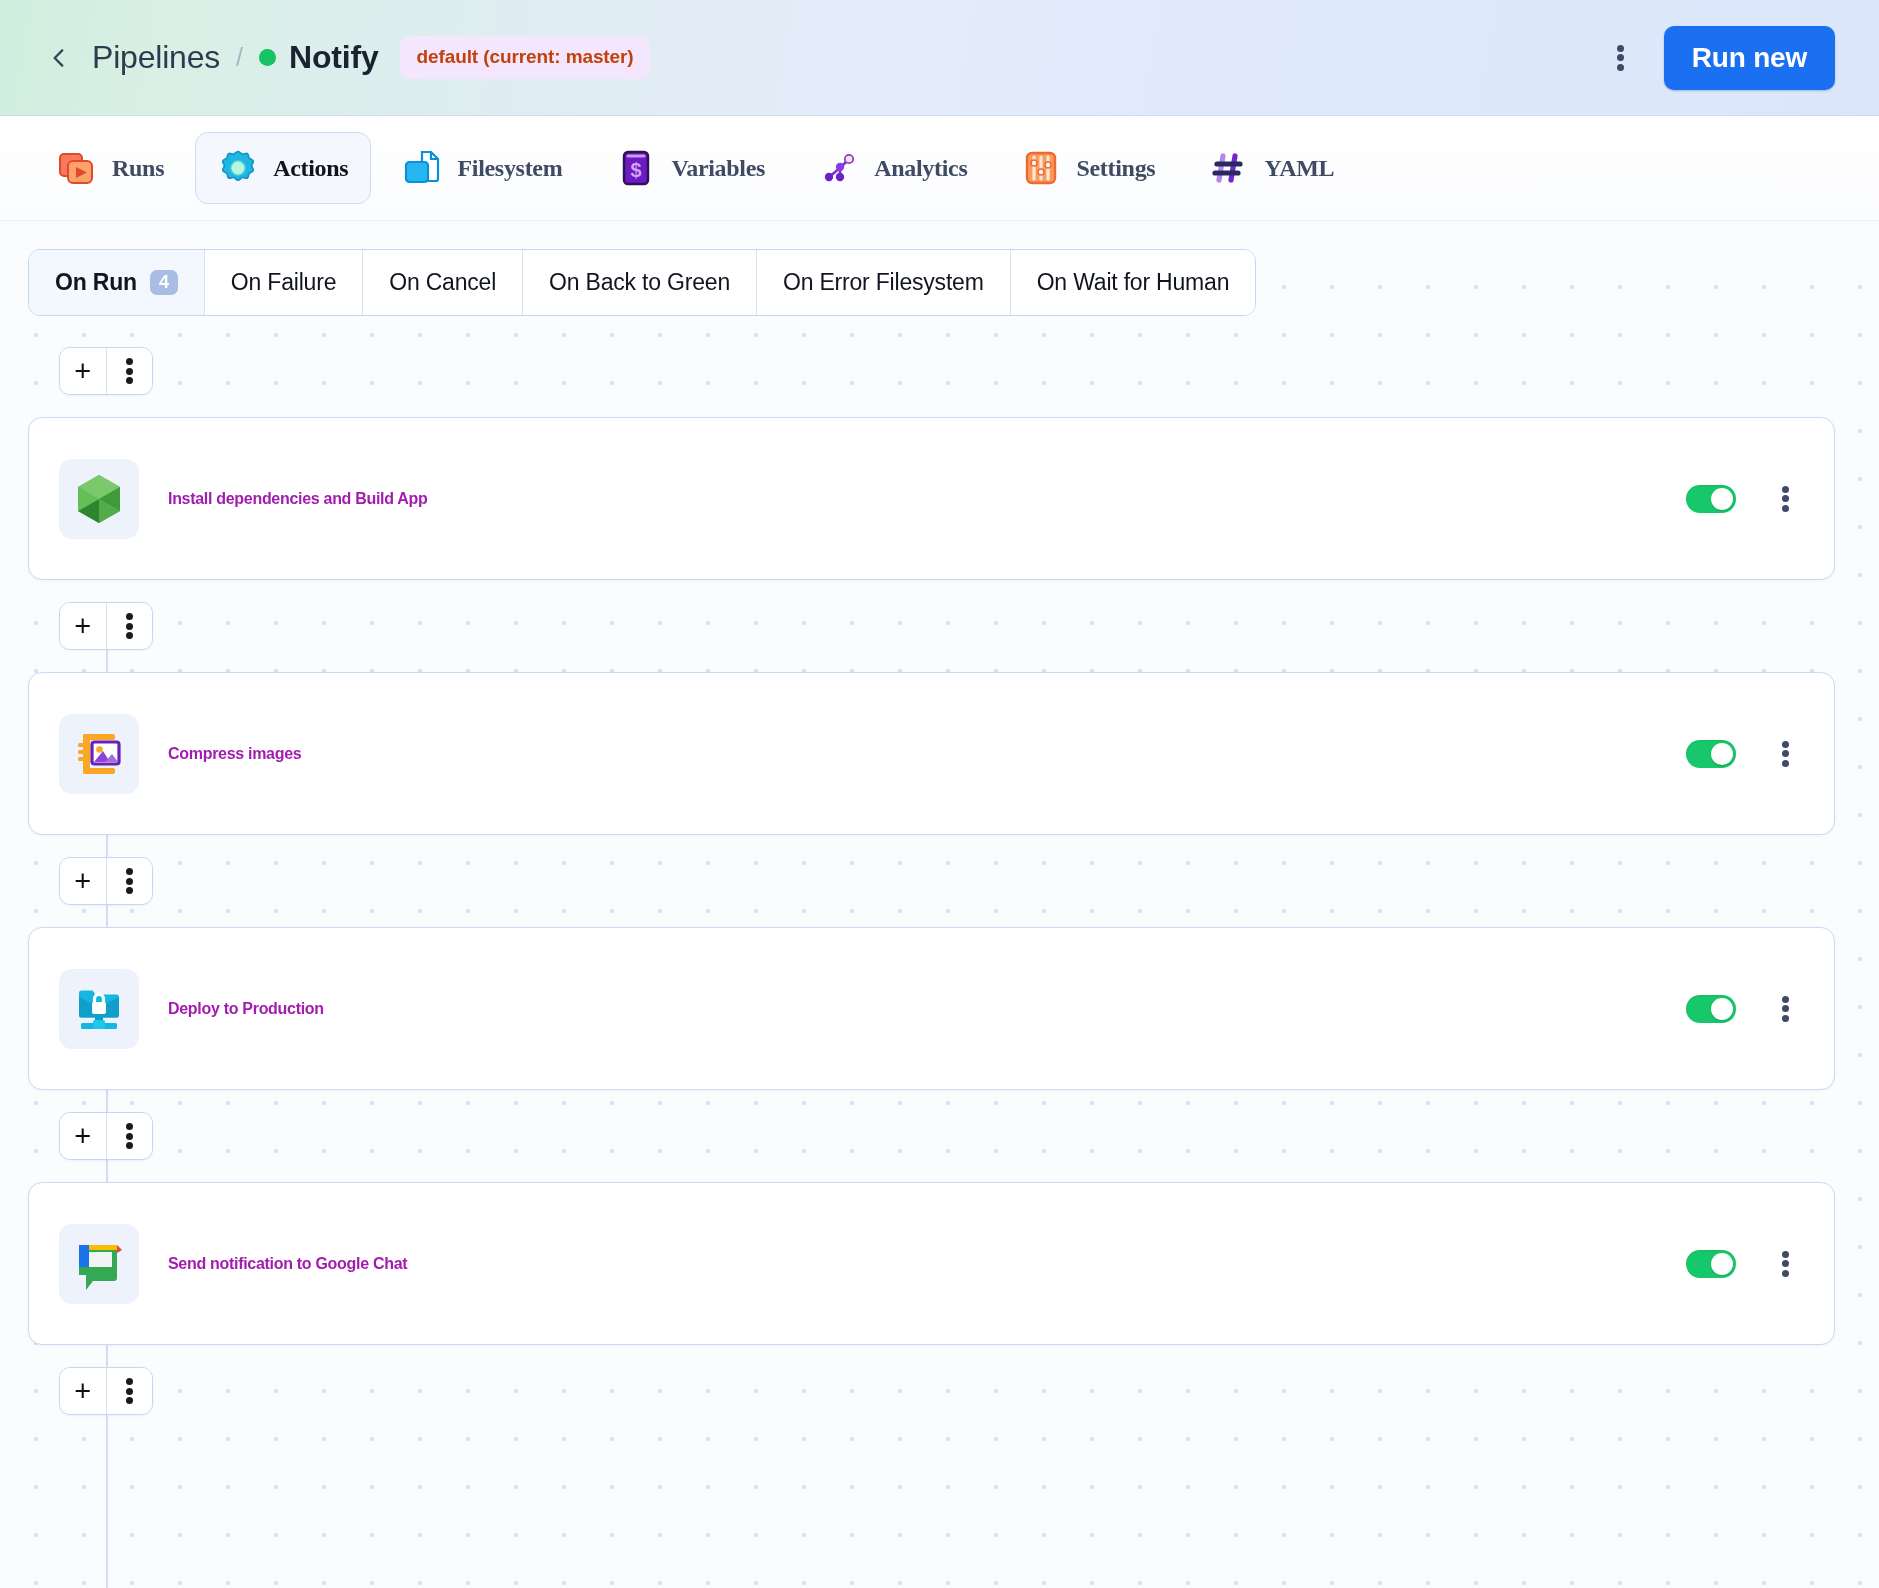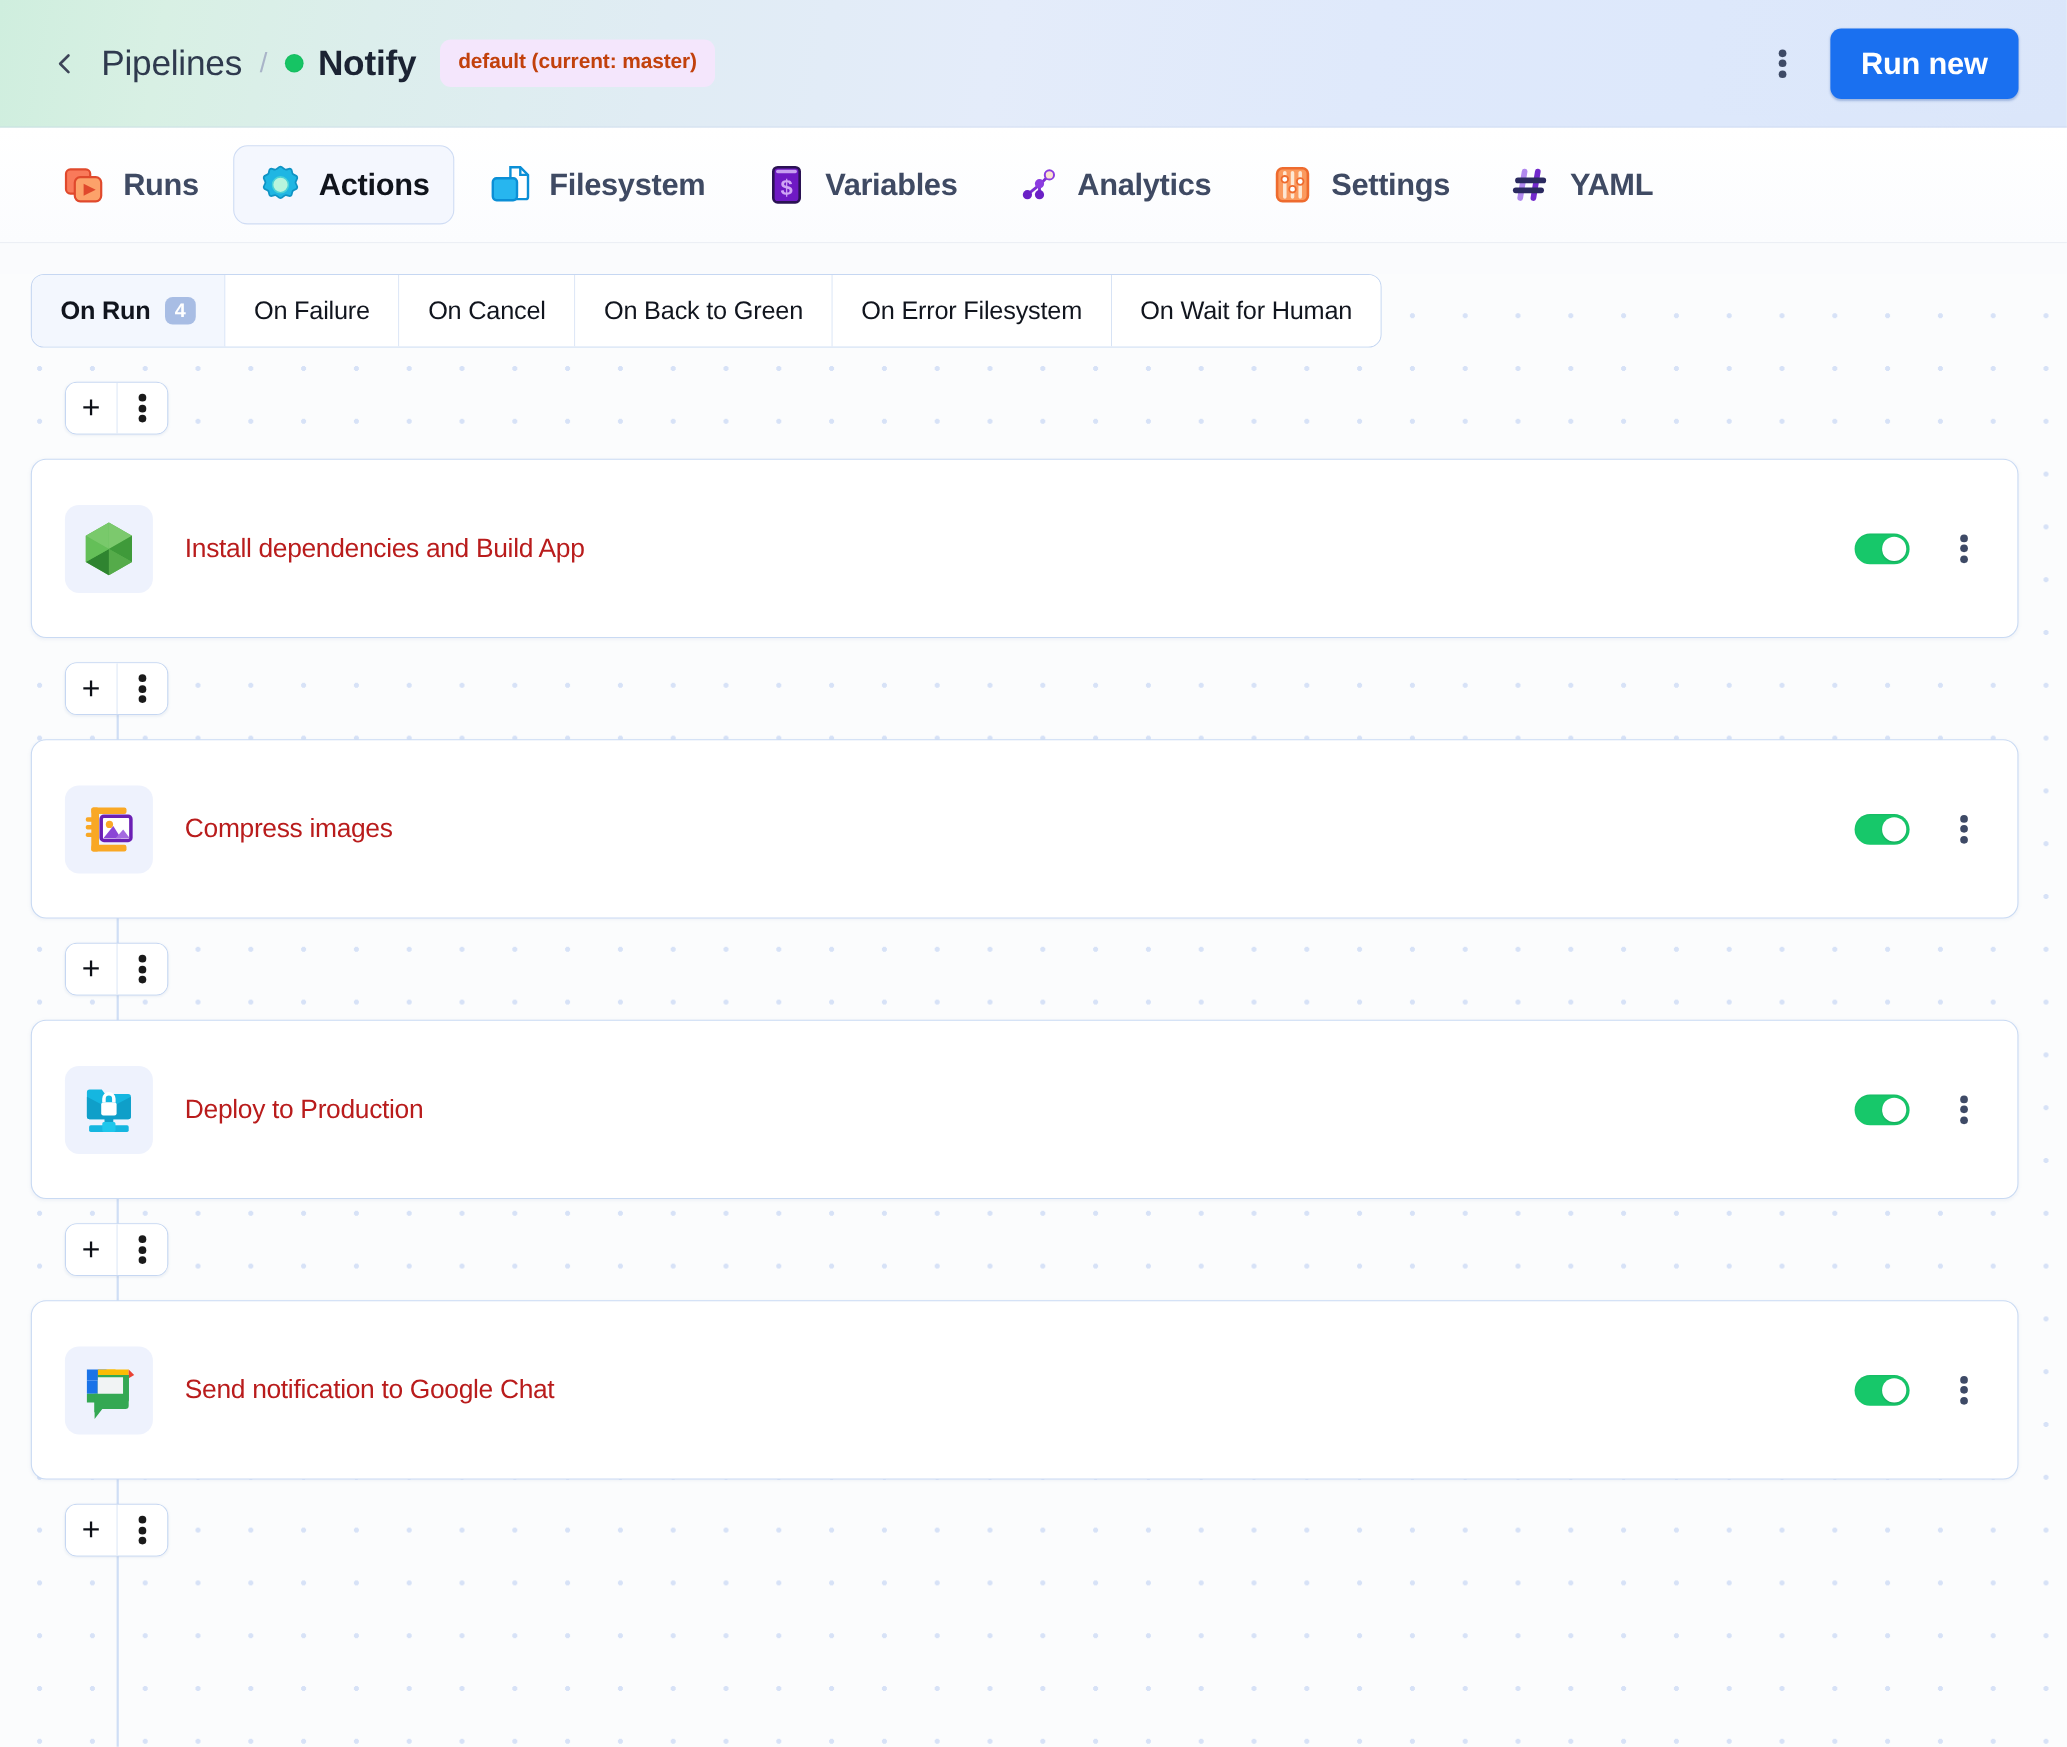--- a/index.html
+++ b/index.html
@@ -84,21 +84,21 @@
     display: flex; align-items: center; gap: 15px;
     padding: 15px 22px;
     border-radius: 13px;
     cursor: pointer;
     border: 1px solid transparent;
   }
   .nav-item.active {
     background: #f4f7fe;
     border: 1px solid #cfdcf4;
   }
-  .nav-label { font-size: 28px; font-weight: 700; color: #3f4a63; letter-spacing: -.3px; }
+  .nav-label { font-size: 24px; font-weight: 700; color: #3f4a63; letter-spacing: -.3px; font-family: Liberation Serif, serif; }
   .nav-item.active .nav-label { color: #10141c; }
   .nav-ico { width: 40px; height: 40px; flex: 0 0 40px; display:block; }
 
   
   .canvas {
     position: relative;
     height: calc(1588px - 116px - 105px);
     background-color: #fbfcfd;
     background-image: radial-gradient(circle, #d7e2f7 2.1px, transparent 2.2px);
     background-size: 48px 48px;
@@ -183,21 +183,21 @@
   }
   .card-icon-box {
     width: 80px; height: 80px; flex: 0 0 80px;
     background: #eef2fd;
     border-radius: 13px;
     display: flex; align-items: center; justify-content: center;
     margin-right: 29px;
   }
   .card-icon-box svg { width: 56px; height: 56px; display: block; }
   .card-title {
-    font-size: 24px; font-weight: 400; color: #b91c1c; letter-spacing: -.3px;
+    font-size: 16px; font-weight: 700; color: #a21caf; letter-spacing: -.3px;
   }
   .card-right { margin-left: auto; display: flex; align-items: center; gap: 34px; }
   .toggle {
     width: 50px; height: 28px;
     border-radius: 14px; background: #17c86a;
     position: relative; cursor: pointer;
     box-shadow: 0 1px 2px rgba(0,0,0,.07) inset;
   }
   .toggle .knob {
     position: absolute; top: 3px; right: 3px;

